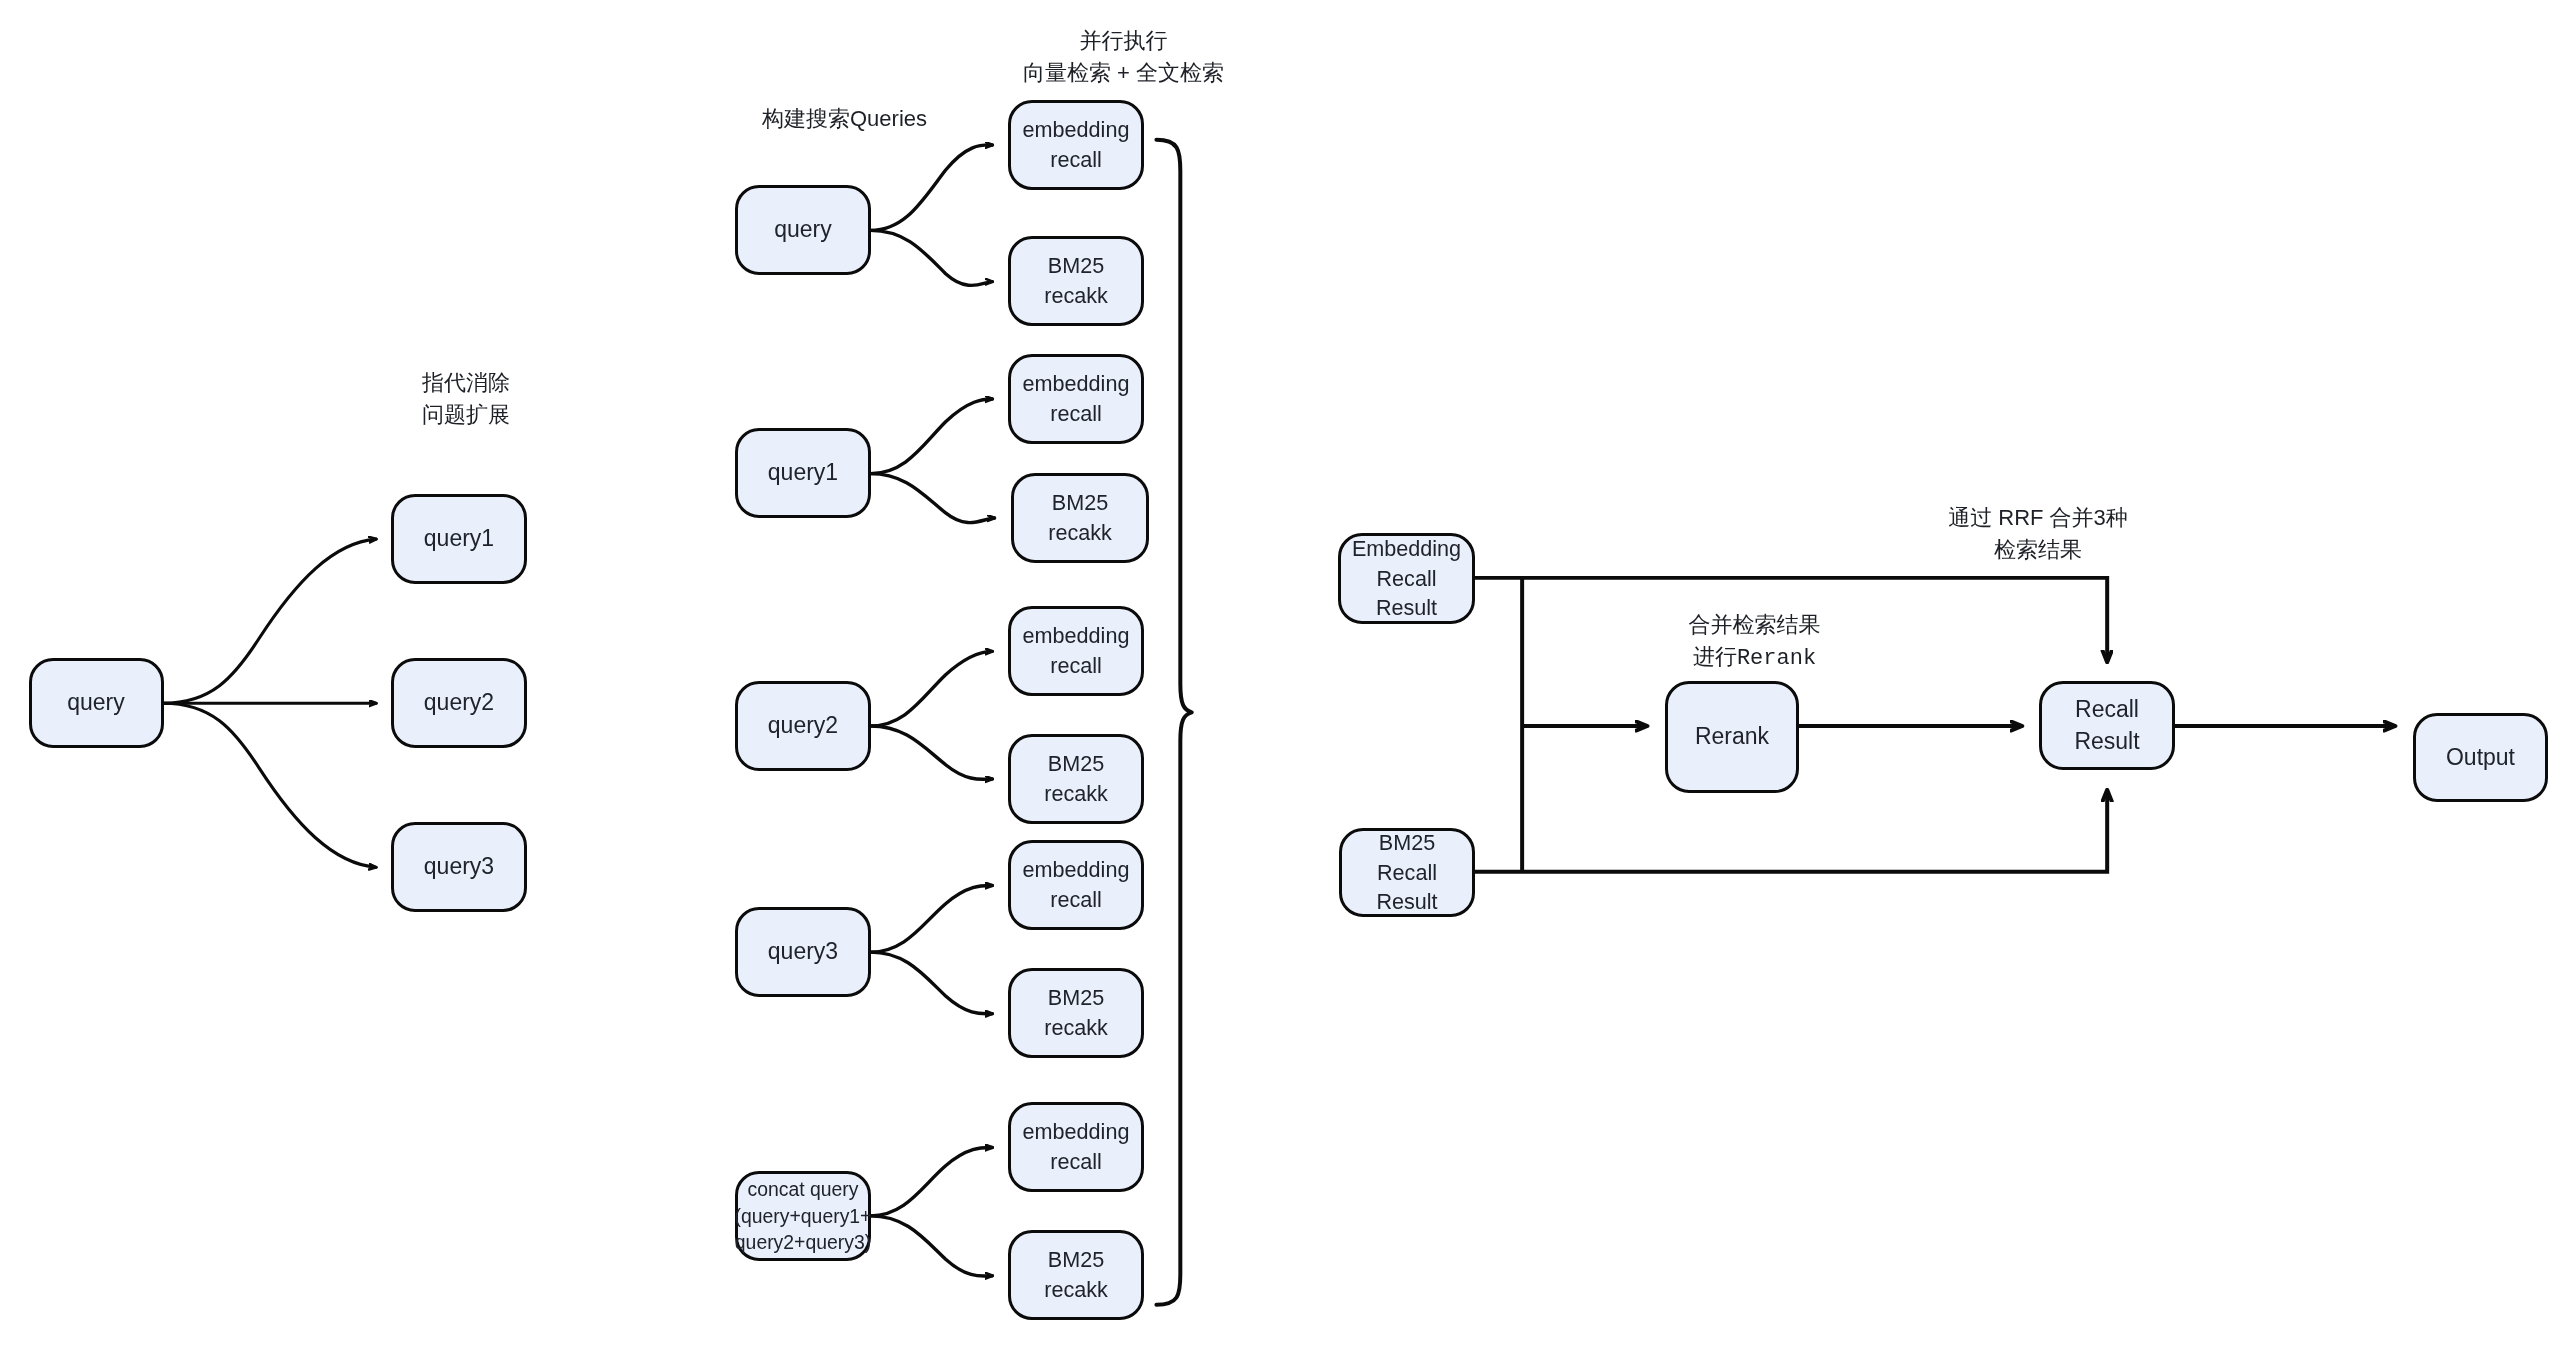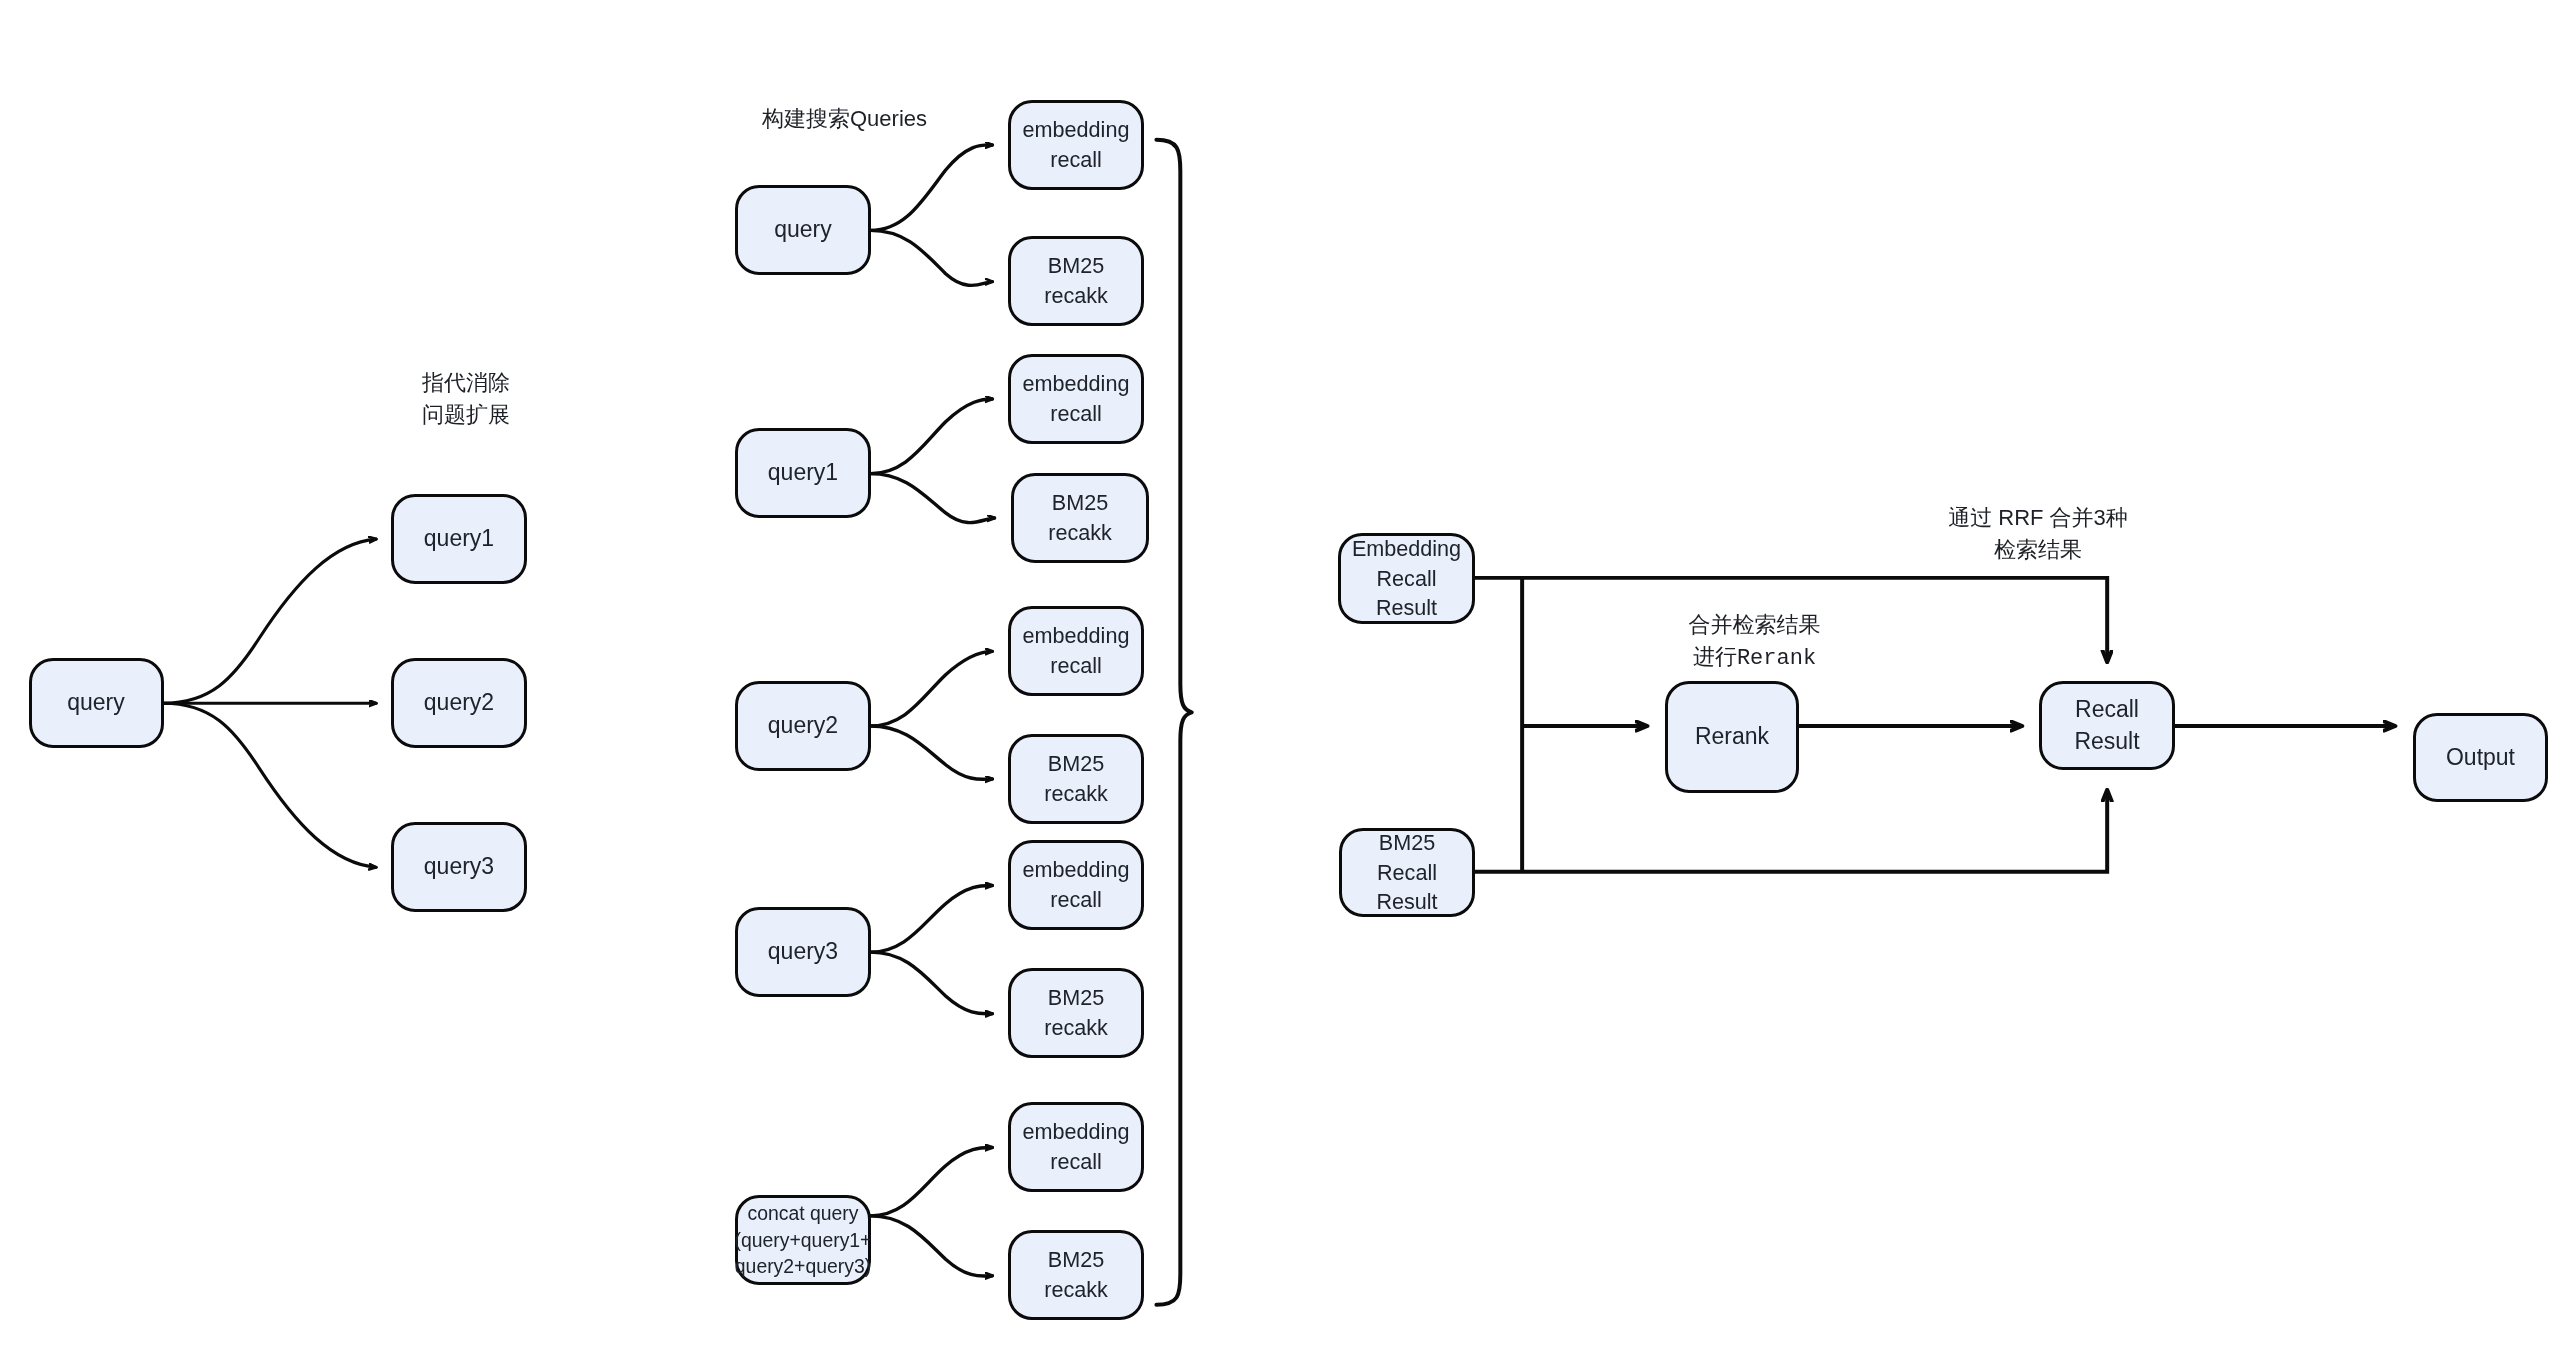--- a/index.html
+++ b/index.html
@@ -84,34 +84,36 @@
       <path d="M2672,1014 L2672,1530"></path>
       <path d="M2672,1274 L2890,1274" marker-end="url(#ahB)"></path>
       <path d="M3158,1274 L3548,1274" marker-end="url(#ahB)"></path>
       <path d="M3818,1274 L4203,1274" marker-end="url(#ahB)"></path>
     </g>
   </svg>
 
   <div class="note center" style="left:409px;top:367px;width:114px;">指代消除
 问题扩展</div>
   <div class="note" style="left:762px;top:103px;width:239px;">构建搜索Queries</div>
+  <div class="note center" style="left:1004px;top:25px;width:239px;">并行执行
+向量检索 + 全文检索</div>
   <div class="note center" style="left:1669px;top:611px;width:171px;font-family:Liberation Mono, monospace;">合并检索结果
 进行Rerank</div>
   <div class="note center" style="left:1941px;top:502px;width:194px;">通过 RRF 合并3种检索结果</div>
 
   <div class="node" style="left:28.5px;top:658px;width:135px;height:90px;font-size:23px;">query</div>
   <div class="node" style="left:391px;top:494px;width:136px;height:90px;font-size:23px;">query1</div>
   <div class="node" style="left:391px;top:658px;width:136px;height:90px;font-size:23px;">query2</div>
   <div class="node" style="left:391px;top:822px;width:136px;height:90px;font-size:23px;">query3</div>
 
   <div class="node" style="left:735px;top:185px;width:136px;height:90px;font-size:23px;">query</div>
   <div class="node" style="left:735px;top:428px;width:136px;height:90px;font-size:23px;">query1</div>
   <div class="node" style="left:735px;top:681px;width:136px;height:90px;font-size:23px;">query2</div>
   <div class="node" style="left:735px;top:907px;width:136px;height:90px;font-size:23px;">query3</div>
-  <div class="node" style="left:735px;top:1171px;width:136px;height:90px;font-size:19.4px;margin-top:24px;">concat query
+  <div class="node" style="left:735px;top:1171px;width:136px;height:90px;font-size:19.4px;">concat query
 (query+query1+
 query2+query3)</div>
 
   <div class="node" style="left:1008px;top:100px;width:136px;height:90px;font-size:21.6px;">embedding
 recall</div>
   <div class="node" style="left:1008px;top:236px;width:136px;height:90px;font-size:21.6px;">BM25
 recakk</div>
   <div class="node" style="left:1008px;top:354px;width:136px;height:90px;font-size:21.6px;">embedding
 recall</div>
   <div class="node" style="left:1011px;top:473px;width:138px;height:90px;font-size:21.6px;">BM25

